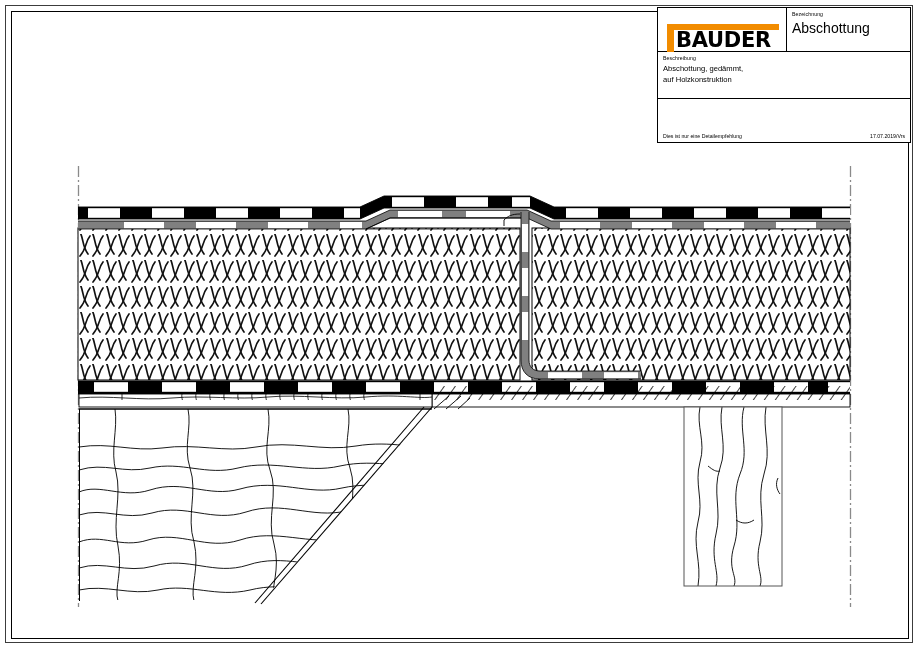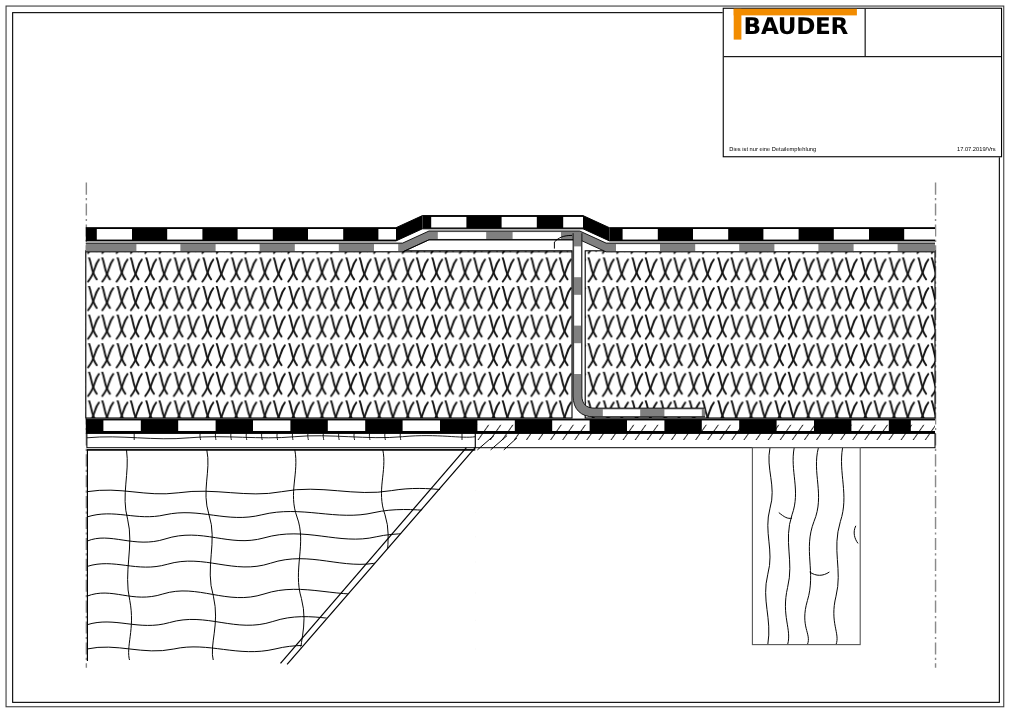--- a/index.html
+++ b/index.html
@@ -18,21 +18,21 @@
               border:1px solid #000;box-sizing:border-box;background:#fff;}
   .tb-row{position:absolute;left:0;box-sizing:border-box;}
   .tb-r1{top:0;width:100%;height:44px;border-bottom:1px solid #000;}
   .tb-r2{top:44px;width:100%;height:47px;border-bottom:1px solid #000;}
   .tb-r3{top:91px;width:100%;height:31px;border-bottom:1px solid #000;}
   .tb-r4{top:122px;width:100%;height:13px;}
   .tb-logocell{position:absolute;left:0;top:0;width:129px;height:100%;
                border-right:1px solid #000;box-sizing:border-box;}
   .tb-namecell{position:absolute;left:129px;top:0;right:0;height:100%;box-sizing:border-box;}
 
-  .logo-wrap{position:absolute;left:9px;top:0;width:112px;height:28px;}
+  .logo-wrap{position:absolute;left:9px;top:16px;width:112px;height:28px;}
   .logo-bar{position:absolute;left:0;top:0;width:112px;height:6px;background:#F28C00;}
   .logo-tick{position:absolute;left:0;top:0;width:7px;height:28px;background:#F28C00;}
   .logo-text{position:absolute;left:9px;top:4px;width:103px;height:24px;
              font-family:"DejaVu Sans", sans-serif;font-weight:bold;
              font-size:21px;line-height:24px;letter-spacing:-0.3px;
              color:#000;white-space:nowrap;}
 
   .lbl{font-size:5.2px;line-height:7px;color:#000;letter-spacing:.1px;}
   .big{font-size:14px;line-height:17px;color:#000;}
   .mid{font-size:7.6px;line-height:10.5px;color:#000;}
@@ -312,22 +312,33 @@
   <div class="titleblock">
 
     <div class="tb-row tb-r1">
       <div class="tb-logocell">
         <div class="logo-wrap">
           <div class="logo-bar"></div>
           <div class="logo-tick"></div>
           <div class="logo-text">BAUDER</div>
         </div>
       </div>
+      <div class="tb-namecell">
+        <div class="lbl">Bezeichnung</div>
+        <div class="big">Abschottung</div>
+      </div>
     </div>
 
+    <div class="tb-row tb-r2">
+      <div class="lbl">Beschreibung</div>
+      <div class="mid">
+        <span>Abschottung, gedämmt,</span><br>
+        <span>auf Holzkonstruktion</span>
+      </div>
+    </div>
 
 
     <div class="tb-row tb-r4">
       <div class="tiny left">Dies ist nur eine Detailempfehlung</div>
       <div class="tiny right">17.07.2019/Vrs</div>
     </div>
 
   </div>
 </div>
 

